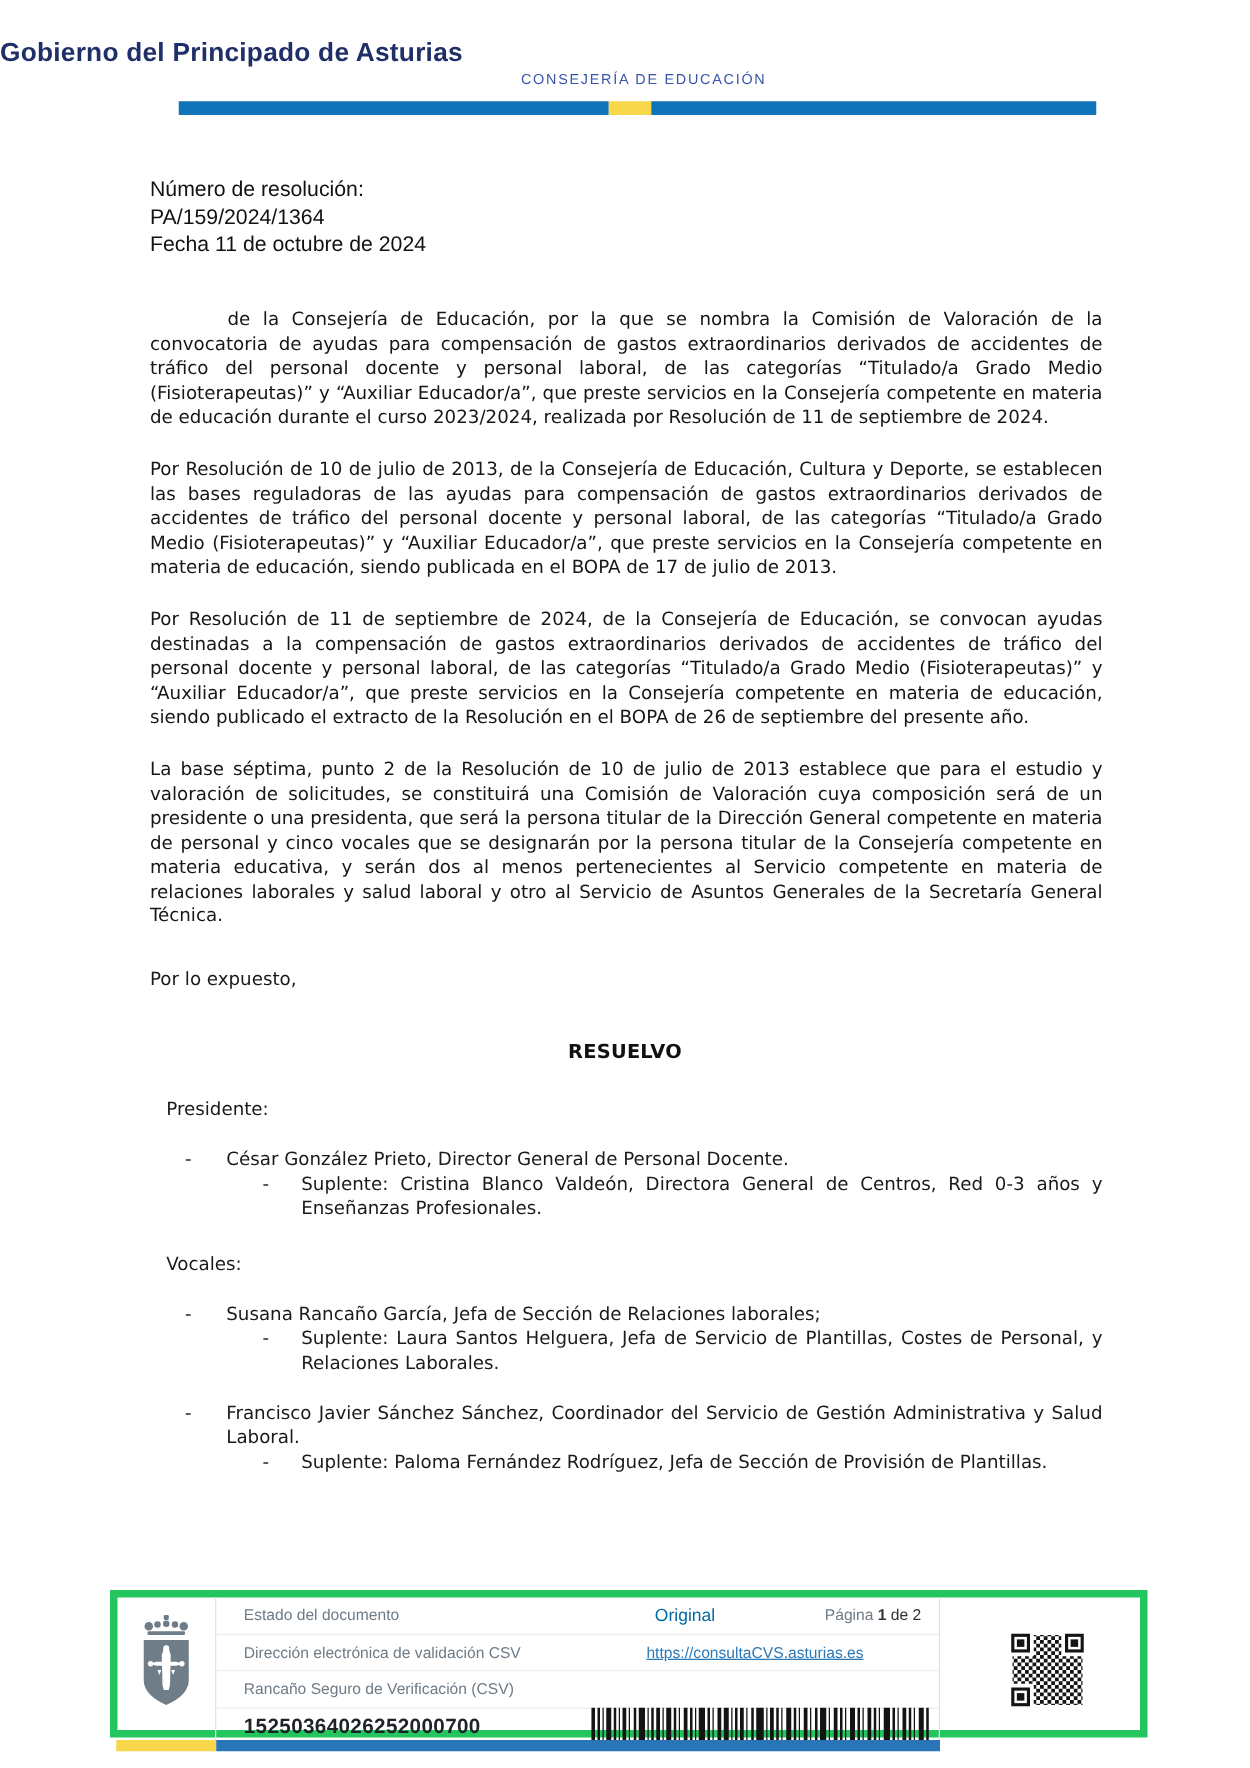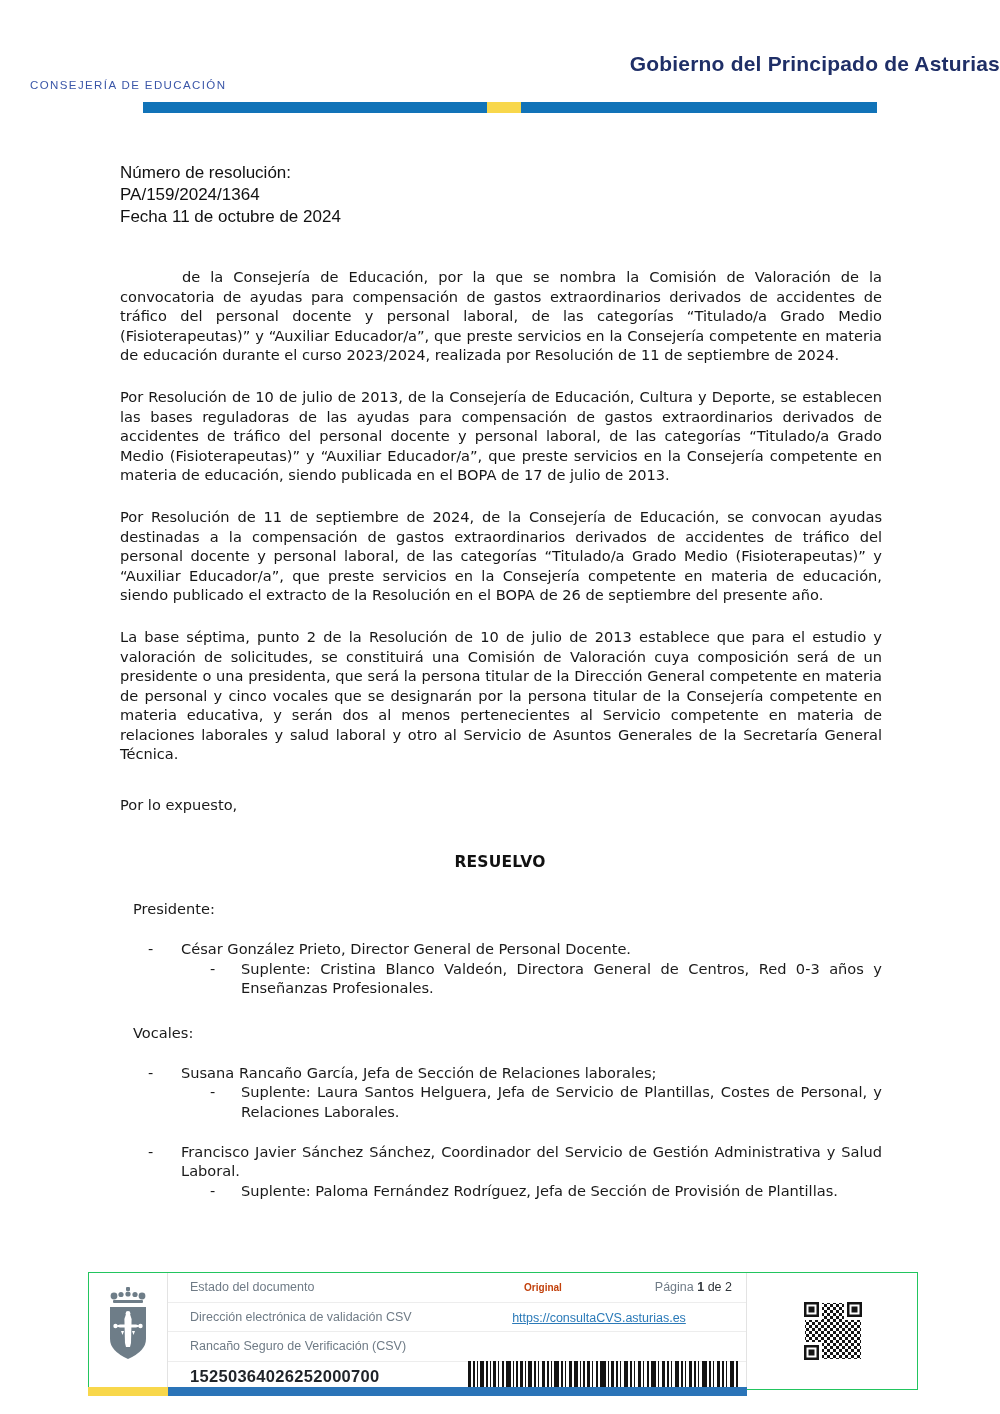--- a/index.html
+++ b/index.html
@@ -6,26 +6,26 @@
   html,body { background:#ffffff; }
   .page {
     position:relative; width:1000px; height:1414px; margin:0 auto;
     background:#ffffff; overflow:hidden;
     font-family:"DejaVu Sans","Liberation Sans",sans-serif;
     color:#1a1a1a;
   }
 
   
   .gov-title {
-    padding-top:52px; text-align:right;
+    padding-top:31px; text-align:left;
     font-family:"Liberation Sans",sans-serif; font-weight:bold;
     font-size:21px; color:#1f2f67; letter-spacing:0.2px;
   }
   .gov-subtitle {
-    margin-top:3px; text-align:left;
+    margin-top:3px; text-align:center;
     font-family:"Liberation Sans",sans-serif;
     font-size:11.5px; color:#3a56a8; letter-spacing:1.4px;padding-left:30px;
   }
   .header-bar { display:flex; width:734px; height:11px; margin:11px 0 0 143px; }
   .header-bar .seg-blue-l { width:344px; background:#1173b8; }
   .header-bar .seg-yellow { width:34px;  background:#f8d74b; }
   .header-bar .seg-blue-r { flex:1;      background:#1173b8; }
 
   
   .res-meta {
@@ -60,32 +60,32 @@
         font-size:14.6px; line-height:19.6px; }
   .li .dash { flex:0 0 33px; }
   .li .txt  { flex:1; text-align:justify; }
   .li.sub { margin-left:210px; width:672px; margin-top:0; }
   .li.sub .dash { flex:0 0 31px; }
   .li.group-gap { margin-top:20px; }
 
   
   .footer-box {
     position:absolute; left:88px; top:1272px; width:830px; height:118px;
-    border:1px solid #22c55e; background:#fff;
+    border:6px solid #22c55e; background:#fff;
     display:grid; grid-template-columns:79px 579px 172px;
     font-family:"Liberation Sans",sans-serif;
   }
   .crest-cell { border-right:1px solid #e3e3e3; display:flex; align-items:flex-start; justify-content:center; }
   .crest-cell svg { margin-top:13px; }
   .table-cell { border-right:1px solid #e3e3e3; display:flex; flex-direction:column; }
   .f-row { display:flex; align-items:center; height:29.5px; padding-left:22px; border-bottom:1px solid #ededed; }
   .f-row:last-child { border-bottom:none; }
   .f-label { flex:0 0 262px; font-size:12.5px; color:#6f7b86; }
   .f-mid { flex:1; text-align:center; }
-  .f-original { font-size:10px; color:#c2410c;font-weight:bold; }
+  .f-original { font-size:14px; color:#0369a1; }
   .f-page { width:112px; padding-right:14px; text-align:right; font-size:12.5px; color:#6f7b86; white-space:nowrap; }
   .f-page .num { font-weight:bold; color:#30353a; }
   .f-page .dark { color:#30353a; }
   .f-link { font-size:12.5px; color:#2b7ab8; text-decoration:underline; }
   .f-csv-row { justify-content:space-between; padding-right:6px; }
   .f-csv-num { font-size:16.5px; font-weight:bold; color:#1f2328; letter-spacing:0.3px; }
   .barcode { margin-top:2px; }
   .qr-cell { position:relative; }
   .qr-cell svg { position:absolute; left:56px; top:28px; }
 

